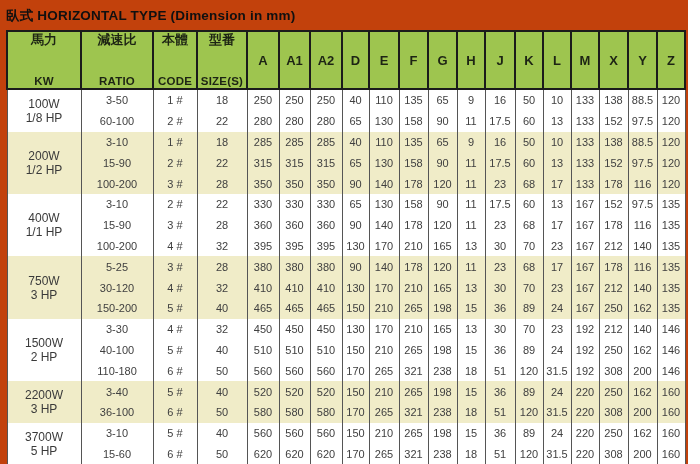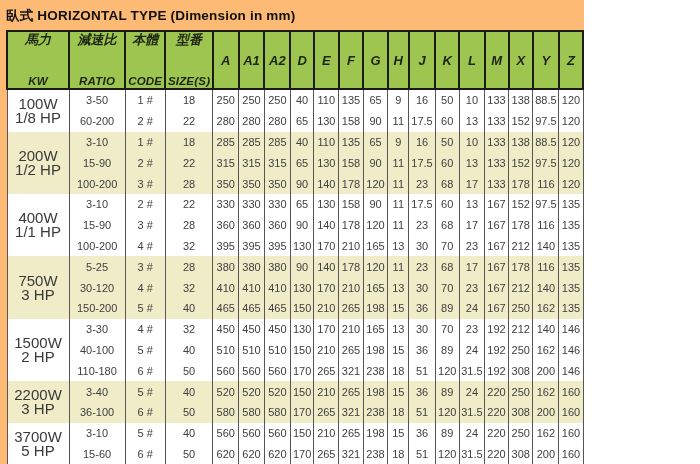--- a/index.html
+++ b/index.html
@@ -1,43 +1,43 @@
 <!DOCTYPE html>
 <html><head>
 <meta charset="utf-8">
 <style>
   html,body { margin:0; padding:0; background:#ffffff; }
   .page {
-    width:584px; height:464px; background:#fdba74; overflow:hidden;
+    width:688px; height:464px; background:#c2410c; overflow:hidden;
     font-family:"Liberation Sans", sans-serif; position:relative; box-sizing:border-box;
   }
   .title {
     margin:7px 0 0 6px; font-size:13.5px; font-weight:bold; color:#101010;
     letter-spacing:0.2px;
   }
   table {
     margin:5px 0 0 6px; border-collapse:collapse; table-layout:fixed;
     border:1px solid #4d4d4d; border-top:2px solid #1b1b1b; border-bottom:2px solid #1b1b1b;
   }
   thead th {
     background:#9ec54f; border:2px solid #1b1b1b; padding:0;
     height:43px; text-align:center; vertical-align:middle;
-    color:#1d2414; font-weight:bold;font-style:italic;
+    color:#1d2414; font-weight:bold;
   }
   thead th .zh { display:block; font-size:13px; line-height:15px; }
   thead th .en { display:block; font-size:11.5px; line-height:14px; letter-spacing:0.2px;margin-top:27px; }
   thead th.dim { font-size:13px; }
   tbody td {
     border-left:1px solid #555555; border-right:1px solid #555555;
     border-top:none; border-bottom:none;
     height:20.8px; padding:0; text-align:center; vertical-align:middle;
     font-size:11px; color:#404040; line-height:12px; background:#ffffff;
   }
   tbody tr.beige td { background:#f0ecc8; }
-  td.power-cell { font-size:15px; color:#3a3a3a; line-height:14px; }
+  td.power-cell { font-size:12px; color:#3a3a3a; line-height:14px; }
   .bottom-rule {
     position:relative; margin-top:-2px; margin-left:0;
     width:692px; height:2px; background:#1b1b1b;
   }
 </style>
 </head>
 <body>
 
 <div class="page">
   <div class="title">臥式 HORIZONTAL TYPE (Dimension in mm)</div>
@@ -118,21 +118,21 @@
           <td>9</td>
           <td>16</td>
           <td>50</td>
           <td>10</td>
           <td>133</td>
           <td>138</td>
           <td>88.5</td>
           <td>120</td>
         </tr>
         <tr class="white">
-          <td>60-200</td>
+          <td>60-100</td>
           <td>2 #</td>
           <td>22</td>
           <td>280</td>
           <td>280</td>
           <td>280</td>
           <td>65</td>
           <td>130</td>
           <td>158</td>
           <td>90</td>
           <td>11</td>

